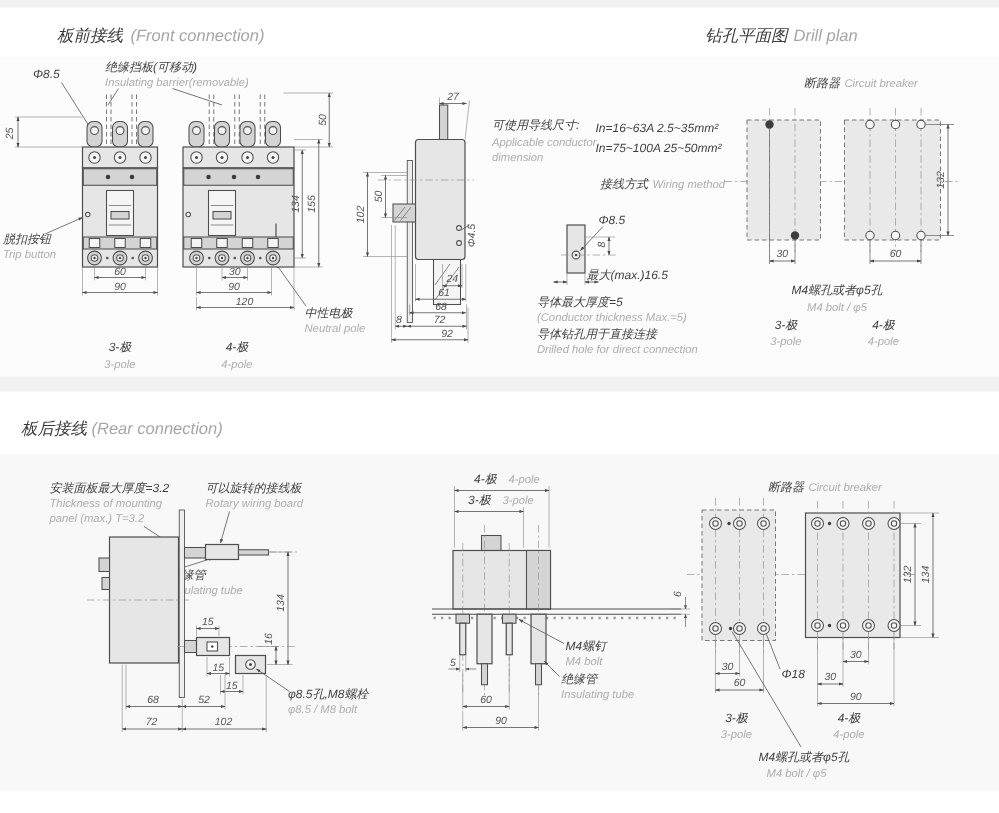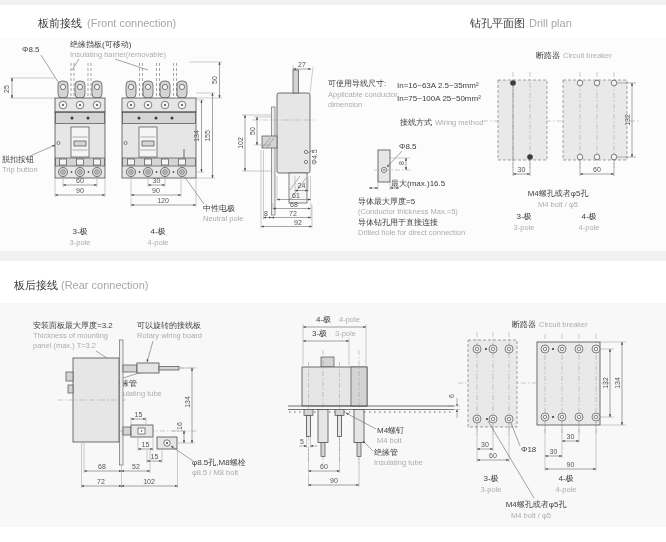--- a/index.html
+++ b/index.html
@@ -1,17 +1,17 @@
 <!DOCTYPE html>
 <html><head>
 <meta charset="utf-8">
 <style>
   html,body{margin:0;padding:0;background:#fff;}
   #stage{position:relative;width:666px;height:542px;background:#fff;overflow:hidden;
-         font-family:"Liberation Sans","DejaVu Sans",sans-serif;}
+         font-family:"Liberation Sans","DejaVu Sans",sans-serif;font-style:italic;}
   svg{position:absolute;left:0;top:0;}
   svg text{font-family:"Liberation Sans","DejaVu Sans",sans-serif;}
   .tc{font-size:11px;fill:#3a3a3a;}
   .te{font-size:11px;fill:#a6a6a6;}
   .cn{font-size:8px;fill:#3f3f3f;}
   .en{font-size:7.5px;fill:#adadad;}
   .dt{font-size:7px;fill:#555;}
   .mid{text-anchor:middle;}
   .ln{stroke:#4e4e4e;stroke-width:.8;fill:none;}
   .th{stroke:#6a6a6a;stroke-width:.5;fill:none;}

